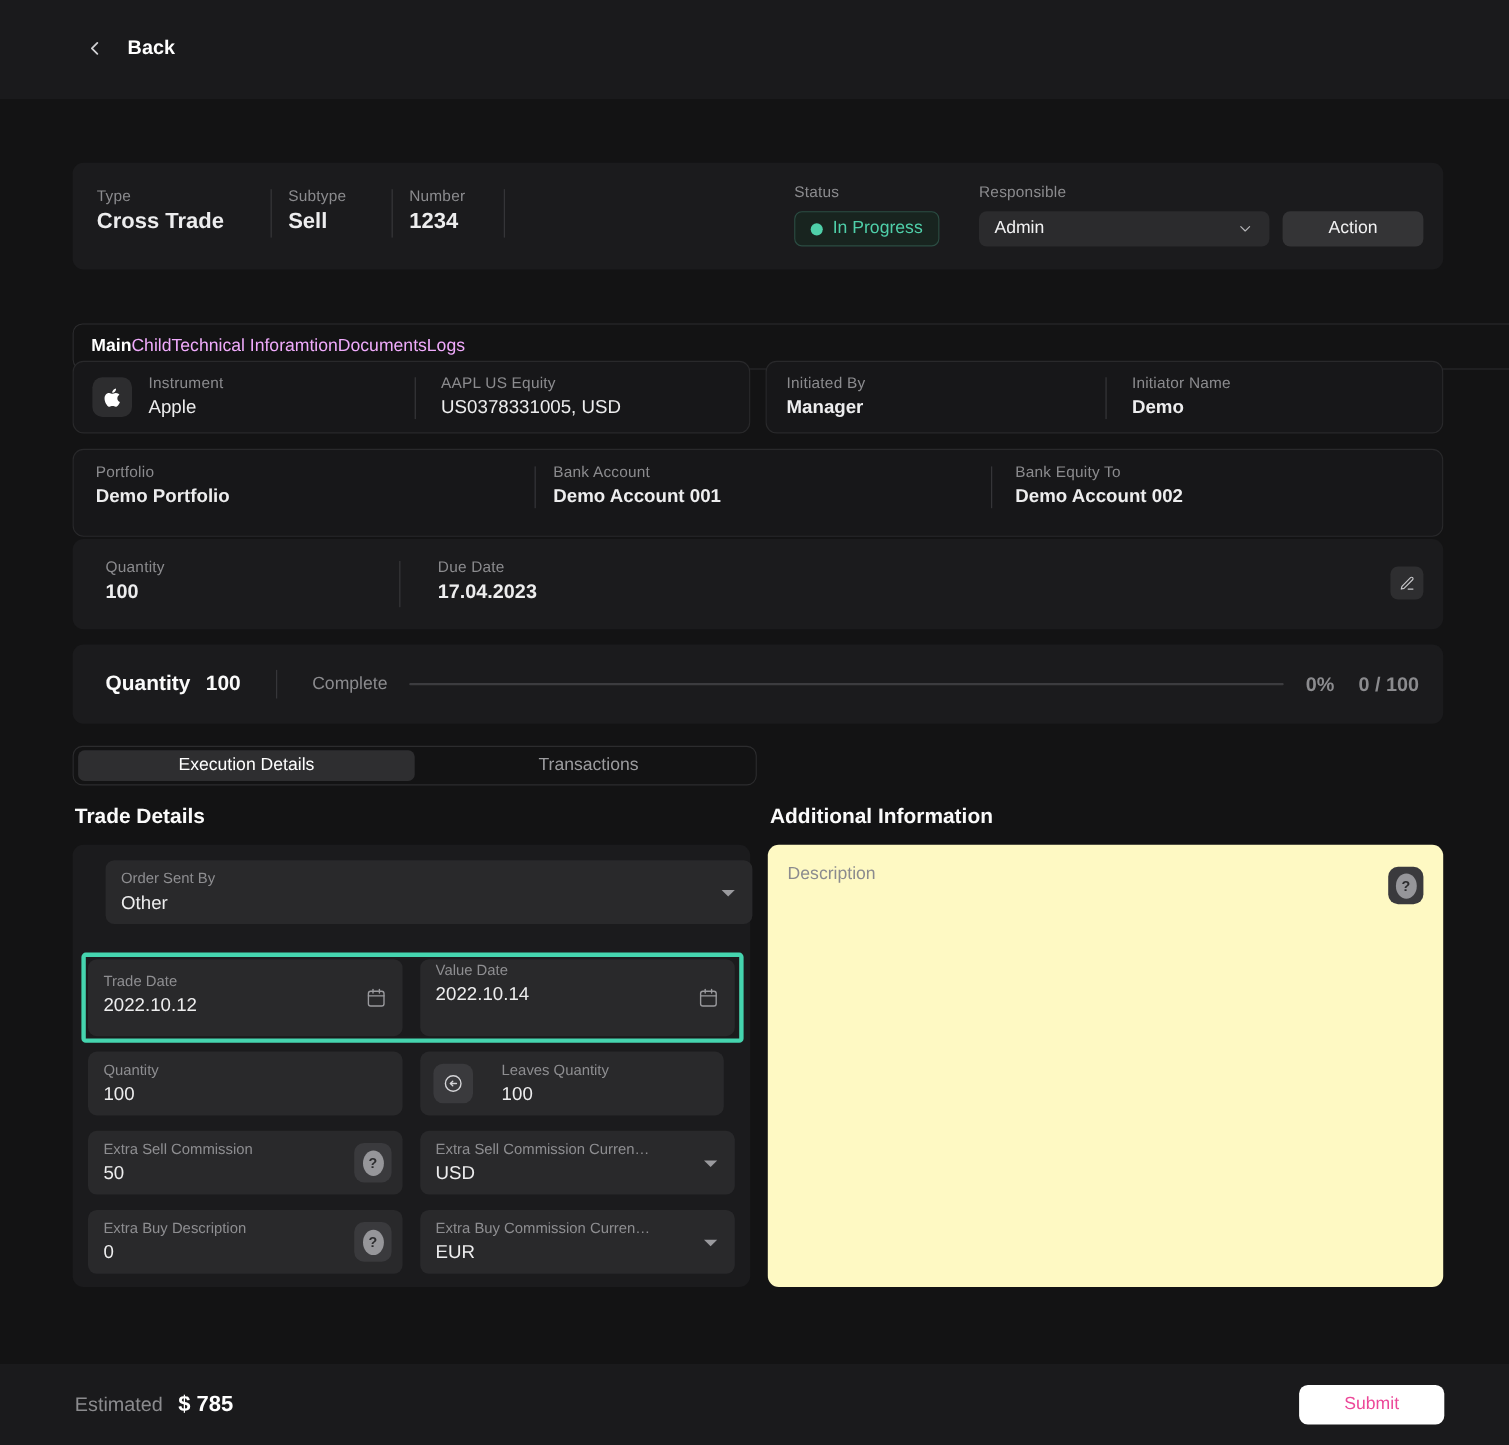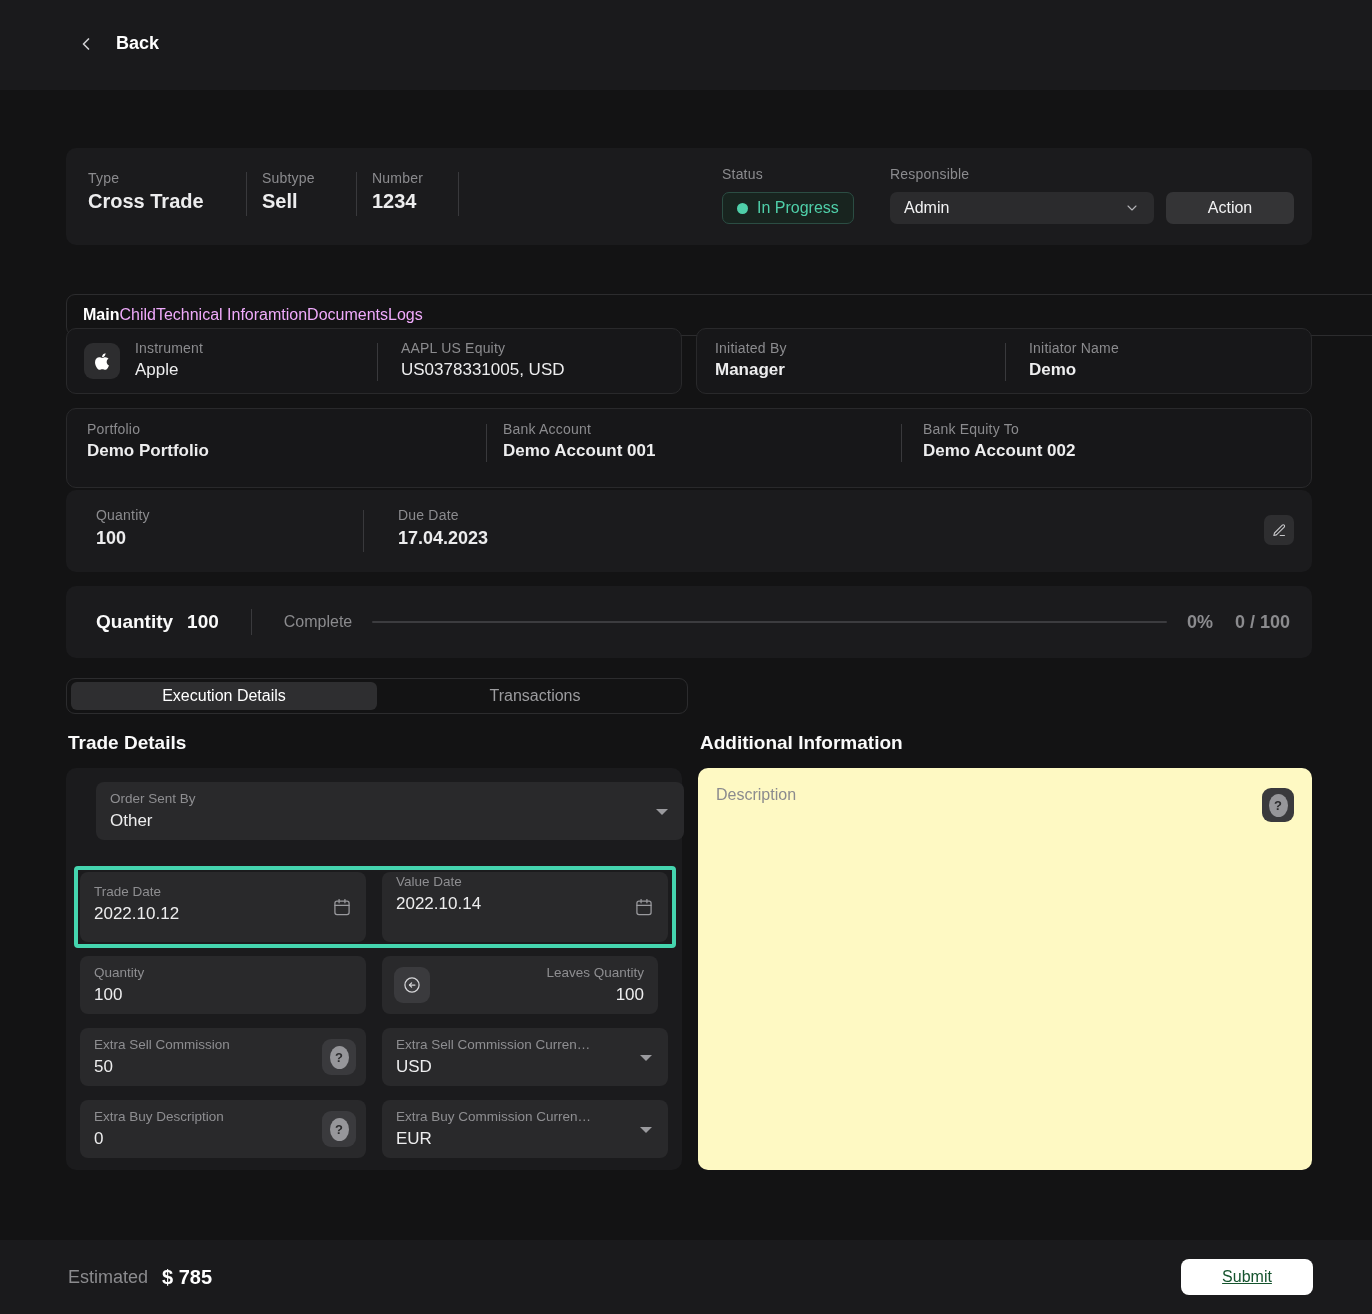--- a/index.html
+++ b/index.html
@@ -215,21 +215,21 @@
               <line x1="3.5" y1="10" x2="20.5" y2="10"></line>
             </svg>
         </span>
       </div>
     </div>
 
     <div class="field" style="left:14px;top:188px;width:286px;height:58px;">
       <div class="f-label">Quantity</div>
       <div class="f-value">100</div>
     </div>
-    <div class="field" style="left:316px;top:188px;width:276px;height:58px;padding-left:74px;text-align:right;">
+    <div class="field" style="left:316px;top:188px;width:276px;height:58px;padding-left:74px;">
       <div class="abs" style="left:12px;top:11px;width:36px;height:36px;background:#3a3a3d;border-radius:9px;
                   display:flex;align-items:center;justify-content:center;cursor:pointer;">
         <svg width="20" height="20" viewBox="0 0 24 24" fill="none" stroke="#d5d5d8" stroke-width="1.5" stroke-linecap="round" stroke-linejoin="round">
             <circle cx="12" cy="12" r="8.5"></circle>
             <line x1="15.5" y1="12" x2="9" y2="12"></line>
             <polyline points="11.5 9.5 9 12 11.5 14.5"></polyline>
           </svg>
       </div>
       <div class="f-label">Leaves Quantity</div>
       <div class="f-value">100</div>
@@ -268,16 +268,16 @@
       <div class="qcirc">?</div>
     </div>
   </div>
 
   <div class="bar" style="top:1240px;height:74px;">
     <div class="abs" style="left:68px;top:0;height:74px;display:flex;align-items:center;gap:14px;">
       <span style="font-size:18px;color:#8b8b8e;">Estimated</span>
       <span style="font-size:20px;font-weight:bold;color:#ffffff;">$ 785</span>
     </div>
     <div class="abs" style="left:1181px;top:19px;width:132px;height:36px;background:#ffffff;border-radius:8px;
-                display:flex;align-items:center;justify-content:center;font-size:16px;color:#14532d;cursor:pointer;text-decoration:underline;">Submit</div>
+                display:flex;align-items:center;justify-content:center;font-size:16px;color:#ec4899;cursor:pointer;">Submit</div>
   </div>
 
 </div>
 
 </body></html>

